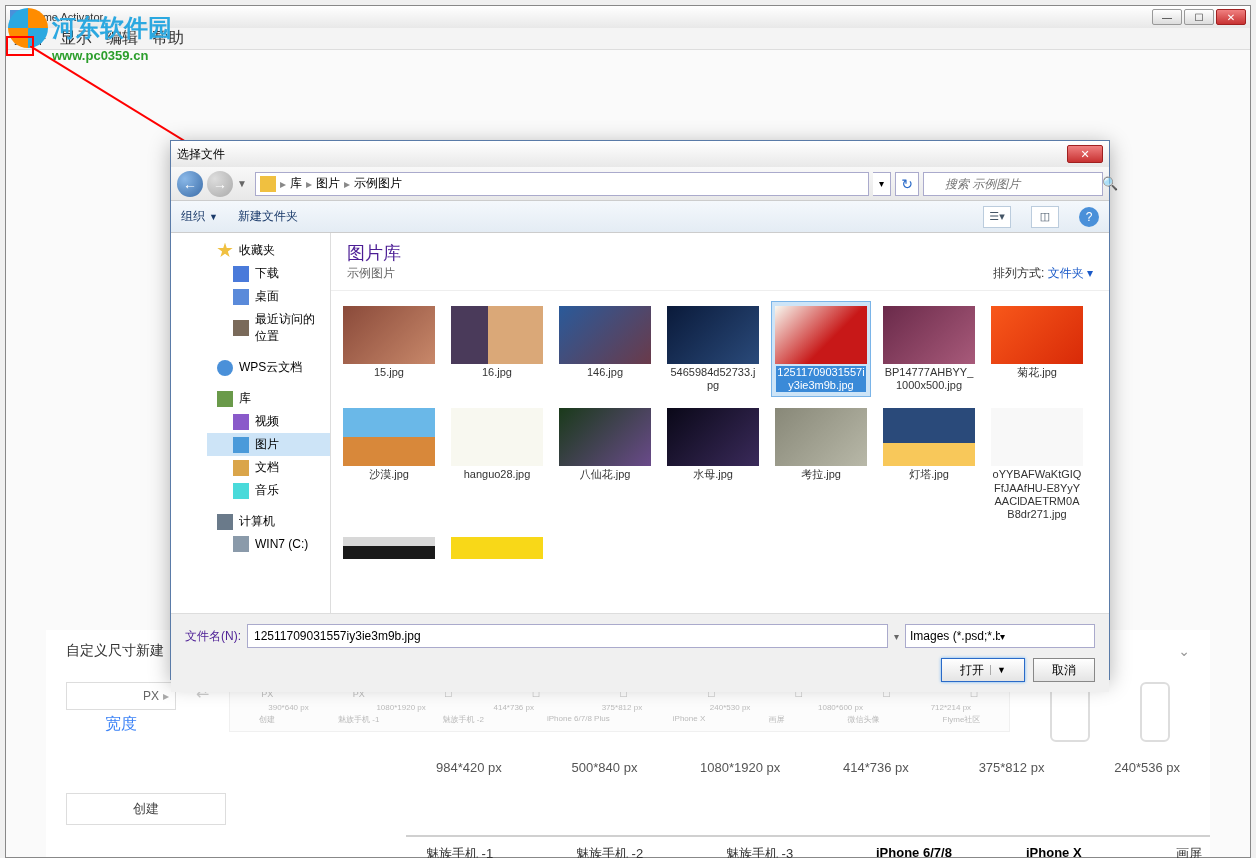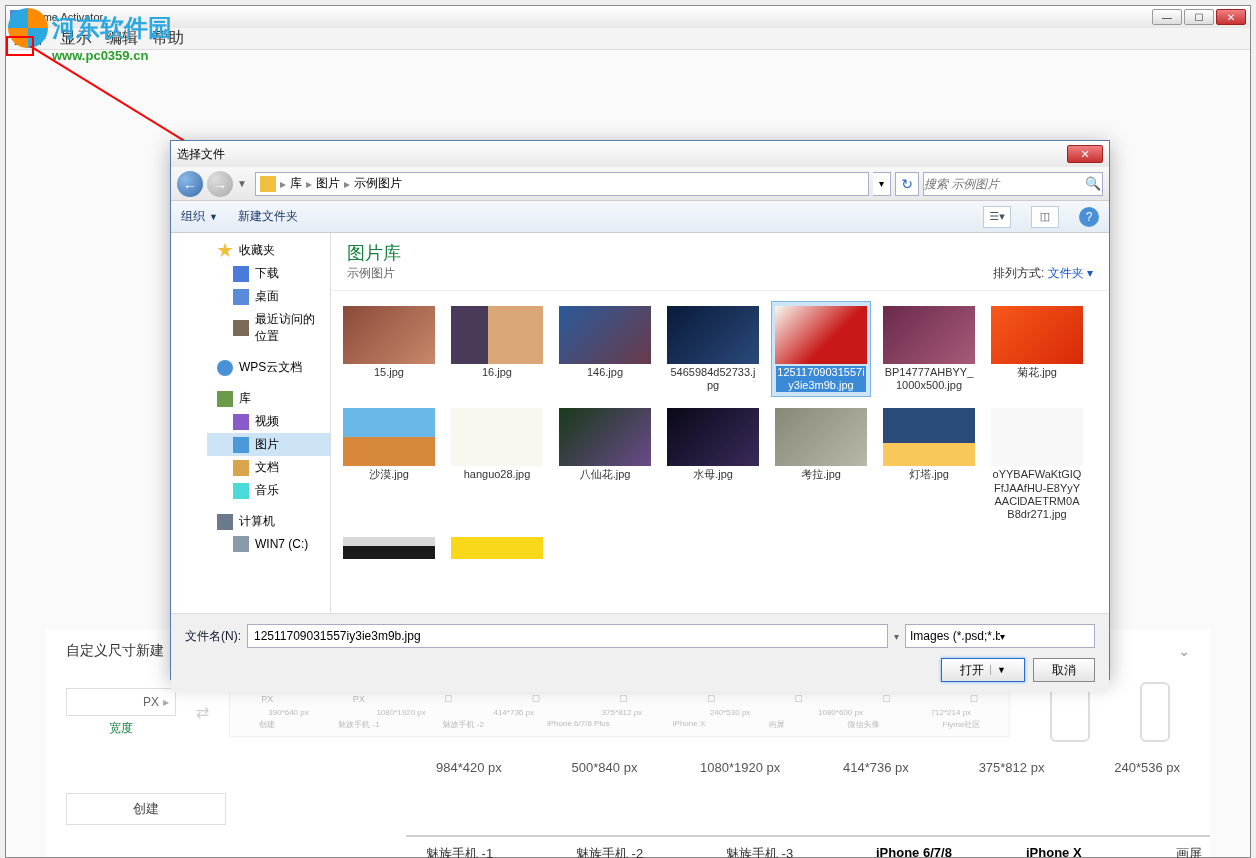--- a/index.html
+++ b/index.html
@@ -20,24 +20,24 @@
 .wm-url{font-size:13px;color:#2b9e2b;margin-left:44px;font-weight:bold;}
 .red-box{position:absolute;top:36px;left:6px;width:28px;height:20px;border:2px solid red;z-index:6;}
 .arrow{position:absolute;top:46px;left:30px;width:500px;height:310px;z-index:6;pointer-events:none;}
 .arrow line{stroke:red;stroke-width:2;}
 .arrow polygon{fill:red;}
 .content-area{position:absolute;top:44px;left:0;right:0;bottom:0;background:#fafafa;padding:20px 40px;}
 .bottom-panel{position:absolute;bottom:0;left:40px;right:40px;top:580px;background:#fff;}
 .size-header{display:flex;align-items:center;padding:12px 20px;font-size:14px;color:#333;}
 .size-header-title{flex:0 0 auto;}
 .expand-icon{margin-left:auto;color:#999;}
-.size-controls{display:flex;align-items:center;padding:10px 20px;gap:20px;}
+.size-controls{display:flex;align-items:flex-start;padding:10px 20px;gap:20px;}
 .size-input-group{display:flex;flex-direction:column;align-items:center;gap:4px;}
 .size-input{width:110px;height:28px;border:1px solid #ddd;display:flex;align-items:center;justify-content:flex-end;padding:0 6px;font-size:12px;color:#666;}
-.size-label{font-size:12px;color:#15803d;}
+.size-label{font-size:16px;color:#3b82f6;}
 .swap-icon{color:#ccc;font-size:16px;}
 .device-row{display:flex;gap:80px;padding:8px 20px;font-size:13px;color:#555;}
 .device-row .sz{text-align:center;width:100px;}
 .device-labels{display:flex;gap:60px;padding:8px 20px;font-size:13px;color:#333;border-top:2px solid #d0d0d0;}
 .device-labels span{min-width:90px;}
 .device-labels .active{font-weight:bold;color:#000;}
 .create-btn{width:160px;height:32px;border:1px solid #ddd;background:#fff;font-size:13px;color:#444;cursor:pointer;margin:10px 20px;}
 
 .file-dialog{position:absolute;top:140px;left:170px;width:940px;height:540px;background:#fff;border:1px solid #5a7ba8;box-shadow:0 4px 20px rgba(0,0,0,0.3);z-index:20;}
 .fd-title{height:26px;background:linear-gradient(#fff,#e8e8e8);display:flex;align-items:center;padding:0 6px;font-size:12px;}
@@ -45,21 +45,21 @@
 .fd-close{width:36px;height:18px;background:linear-gradient(#f08080,#c83232);color:#fff;border:1px solid #a02020;border-radius:2px;display:flex;align-items:center;justify-content:center;font-size:11px;cursor:pointer;}
 .fd-nav{height:34px;background:linear-gradient(#f8f8f8,#e8e8e8);display:flex;align-items:center;padding:0 6px;gap:4px;border-bottom:1px solid #ccc;}
 .nav-back,.nav-fwd{width:26px;height:26px;border-radius:50%;background:radial-gradient(circle at 30% 30%,#8ab8e8,#3a6ca8);display:flex;align-items:center;justify-content:center;color:#fff;font-size:14px;cursor:pointer;}
 .nav-fwd{background:radial-gradient(circle at 30% 30%,#ddd,#aaa);}
 .nav-dd{width:14px;font-size:10px;color:#666;cursor:pointer;}
 .breadcrumb{flex:1;height:24px;border:1px solid #aac;background:#fff;display:flex;align-items:center;padding:0 4px;font-size:12px;gap:2px;}
 .breadcrumb .bc-icon{width:16px;height:16px;background:#f0c040;}
 .breadcrumb .sep{color:#888;padding:0 2px;}
 .breadcrumb-dd{width:18px;height:24px;border:1px solid #aac;border-left:none;background:#fff;display:flex;align-items:center;justify-content:center;font-size:10px;cursor:pointer;}
 .refresh-btn{width:24px;height:24px;border:1px solid #aac;background:#fff;display:flex;align-items:center;justify-content:center;color:#2a6ac8;font-size:14px;cursor:pointer;}
-.search-box{width:180px;height:24px;border:1px solid #aac;background:#fff;display:flex;align-items:center;padding:0 0;font-size:12px;color:#888;}
+.search-box{width:180px;height:24px;border:1px solid #aac;background:#fff;display:flex;align-items:center;padding:0 21px;font-size:12px;color:#888;}
 .search-box input{border:none;outline:none;flex:1;font-size:12px;font-style:italic;color:#888;}
 .search-icon{color:#2a6ac8;font-size:13px;}
 .fd-toolbar{height:32px;background:linear-gradient(#f4f8fc,#e4ecf4);display:flex;align-items:center;padding:0 10px;gap:20px;font-size:12px;border-bottom:1px solid #ccc;}
 .fd-toolbar .tb-item{cursor:pointer;color:#1a3a6a;display:flex;align-items:center;gap:4px;}
 .fd-toolbar .spacer{flex:1;}
 .view-btn{width:28px;height:22px;border:1px solid #bcd;background:#fff;cursor:pointer;display:flex;align-items:center;justify-content:center;font-size:11px;color:#456;}
 .help-btn{width:20px;height:20px;border-radius:50%;background:#4a90d9;color:#fff;display:flex;align-items:center;justify-content:center;font-size:12px;cursor:pointer;}
 .fd-body{display:flex;height:380px;}
 .fd-sidebar{width:160px;border-right:1px solid #ddd;background:#fff;padding:6px 0;font-size:12px;overflow-y:auto;}
 .sb-group{margin-bottom:8px;padding-left:36px;}
@@ -76,21 +76,21 @@
 .sb-icon.doc{background:#daa54a;}
 .sb-icon.music{background:#4adada;}
 .sb-icon.computer{background:#6a7a8a;}
 .sb-icon.drive{background:#8a9aaa;}
 .sb-icon.desktop{background:#5a8ada;}
 .sb-icon.recent{background:#7a6a5a;}
 .sb-icon.download{background:#4a7ada;}
 .fd-main{flex:1;display:flex;flex-direction:column;background:#fff;}
 .fd-header{padding:8px 16px;border-bottom:1px solid #eee;display:flex;align-items:flex-end;}
 .fd-header-left{flex:1;}
-.fd-lib-title{font-size:18px;color:#15803d;}
+.fd-lib-title{font-size:18px;color:#4c1d95;}
 .fd-lib-sub{font-size:12px;color:#666;}
 .fd-sort{font-size:12px;color:#333;}
 .fd-sort a{color:#1a5ac8;cursor:pointer;}
 .fd-files{flex:1;overflow-y:auto;padding:10px 8px;display:flex;flex-wrap:wrap;gap:6px 8px;align-content:flex-start;}
 .file-item{width:100px;display:flex;flex-direction:column;align-items:center;padding:4px;cursor:pointer;border:1px solid transparent;}
 .file-item.selected{background:#cde4f7;border:1px solid #7ab4e8;}
 .file-thumb{width:92px;height:58px;background:#888;margin-bottom:2px;}
 .file-name{font-size:11px;text-align:center;color:#333;word-break:break-all;line-height:1.2;max-height:56px;overflow:hidden;}
 .file-item.selected .file-name{background:#3a8ad8;color:#fff;}
 .thumb-15{background:linear-gradient(135deg,#8a4a3a,#c8886a);}
@@ -104,21 +104,21 @@
 .thumb-hang{background:#f8f8f0;}
 .thumb-bax{background:linear-gradient(135deg,#1a3a1a,#6a4a8a);}
 .thumb-shui{background:linear-gradient(135deg,#0a0818,#3a2a5a);}
 .thumb-kao{background:linear-gradient(135deg,#888878,#b8b8a8);}
 .thumb-deng{background:linear-gradient(180deg,#2a4a7a 60%,#f8c85a 60%);}
 .thumb-oyy{background:#f8f8f8;}
 .thumb-peng{background:linear-gradient(180deg,#d8d8d8 40%,#1a1a1a 40%);}
 .thumb-yel{background:#f8d818;}
 .fd-footer{padding:10px 14px;background:#f0f0f0;border-top:1px solid #ddd;}
 .fd-filename-row{display:flex;align-items:center;gap:6px;margin-bottom:10px;}
-.fd-fn-label{font-size:12px;color:#0f172a;}
+.fd-fn-label{font-size:12px;color:#4c1d95;}
 .fd-fn-input{flex:1;height:24px;border:1px solid #aac;padding:0 6px;font-size:12px;background:#fff;}
 .fd-filter{width:190px;height:24px;border:1px solid #aac;background:#fff;font-size:12px;padding:0 4px;display:flex;align-items:center;}
 .fd-filter span{flex:1;overflow:hidden;white-space:nowrap;}
 .fd-buttons{display:flex;justify-content:flex-end;gap:8px;}
 .fd-btn{height:24px;padding:0 18px;border:1px solid #888;background:linear-gradient(#fff,#e4e4e4);font-size:12px;cursor:pointer;display:flex;align-items:center;}
 .fd-btn.primary{border:1px solid #2a6ac8;box-shadow:0 0 3px #6ab4f8;}
 .fd-btn .dd{margin-left:6px;border-left:1px solid #aaa;padding-left:6px;font-size:9px;}
 .device-icons{display:flex;gap:50px;align-items:center;padding:0 20px;}
 .dev-icon{width:40px;height:60px;border:2px solid #ddd;border-radius:6px;}
 </style>

